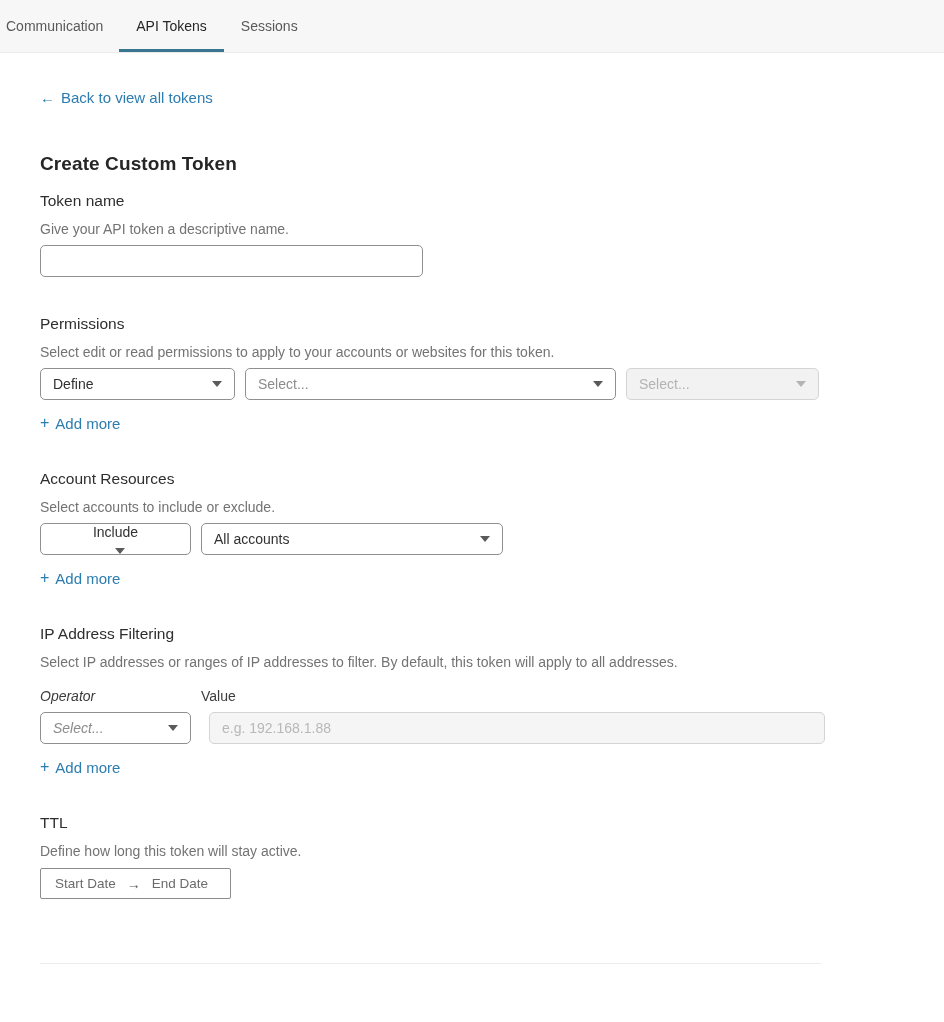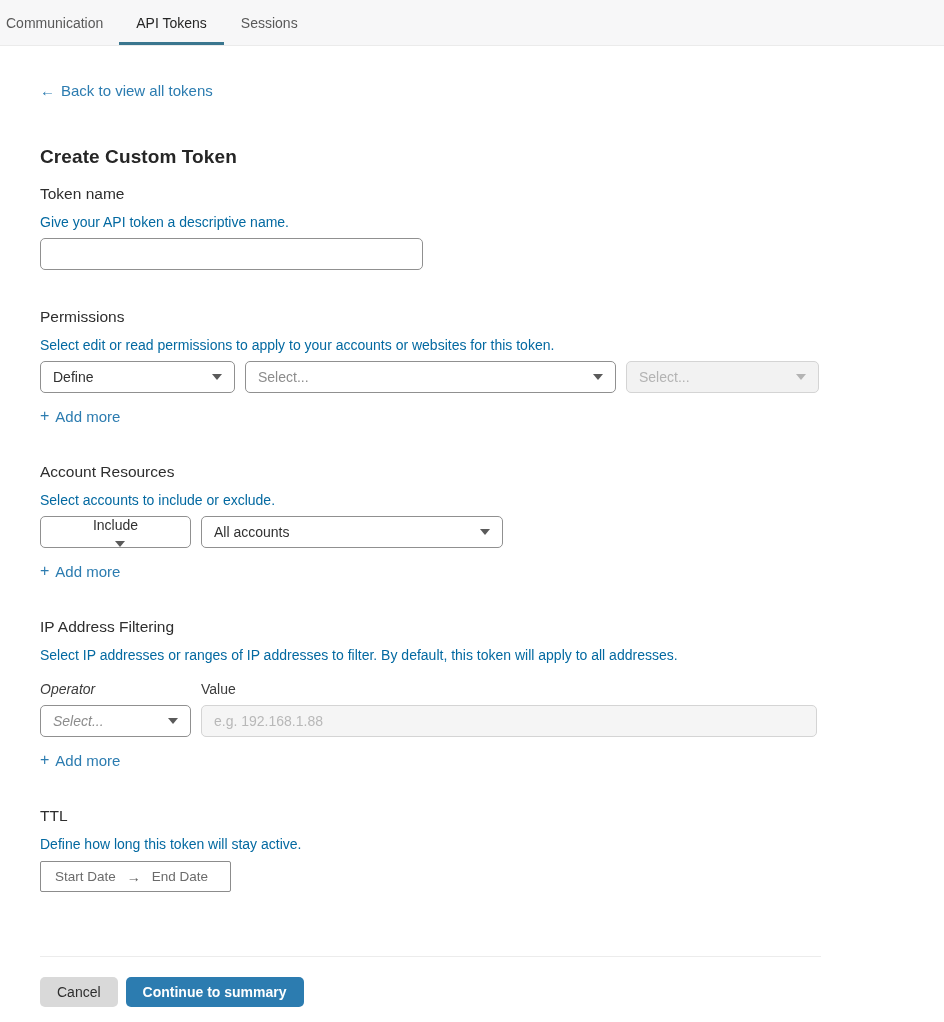--- a/index.html
+++ b/index.html
@@ -7,21 +7,21 @@
   body {
     width: 944px;
     height: 1022px;
     font-family: "Liberation Sans", "DejaVu Sans", sans-serif;
     color: #313131;
     overflow: hidden;
   }
 
   
   .tabbar {
-    height: 46px;
+    height: 53px;
     background: #f7f7f8;
     border-bottom: 1px solid #ebebeb;
     display: flex;
     align-items: stretch;
   }
   .tab {
     display: flex;
     align-items: center;
     padding: 0 17px;
     font-size: 14px;
@@ -59,21 +59,21 @@
   }
 
   .section-heading {
     font-size: 15.5px;
     font-weight: 400;
     color: #2e2e2e;
   }
   .section-desc {
     margin-top: 11px;
     font-size: 14px;
-    color: #0369a1;
+    color: #737373;
   }
 
   .field-row { display: flex; gap: 10px; margin-top: 8px; }
 
   .text-input {
     height: 32px;
     border: 1px solid #909090;
     border-radius: 5px;
     background: #fff;
     font-size: 14px;
@@ -176,21 +176,21 @@
   .btn-primary { background: #2c7cb0; color: #ffffff; font-weight: bold; }
 
   
   .w-token-name { width: 383px; }
   .w-perm-1 { width: 195px; }
   .w-perm-2 { width: 371px; }
   .w-perm-3 { width: 193px; }
   .w-res-1 { width: 151px; flex-direction: column; }
   .w-res-2 { width: 302px; text-align: center; }
   .w-ip-op { width: 151px; }
-  .w-ip-val { width: 616px; }
+  .w-ip-val { width: 616px; margin-left: 8px; }
 </style>
 </head>
 <body>
 
 <div class="tabbar">
   <div class="tab first">Communication</div>
   <div class="tab active">API Tokens</div>
   <div class="tab">Sessions</div>
 </div>
 
@@ -287,18 +287,14 @@
     <div class="section-desc">Define how long this token will stay active.</div>
     <div class="date-range">
       <span>Start Date</span>
       <span class="range-arrow">→</span>
       <span>End Date</span>
     </div>
   </div>
 
   
   <hr class="footer-divider">
-  <div class="footer-actions">
-    <button class="btn btn-cancel">Cancel</button>
-    <button class="btn btn-primary">Continue to summary</button>
-  </div>
 
 </div>
 
 </body></html>

